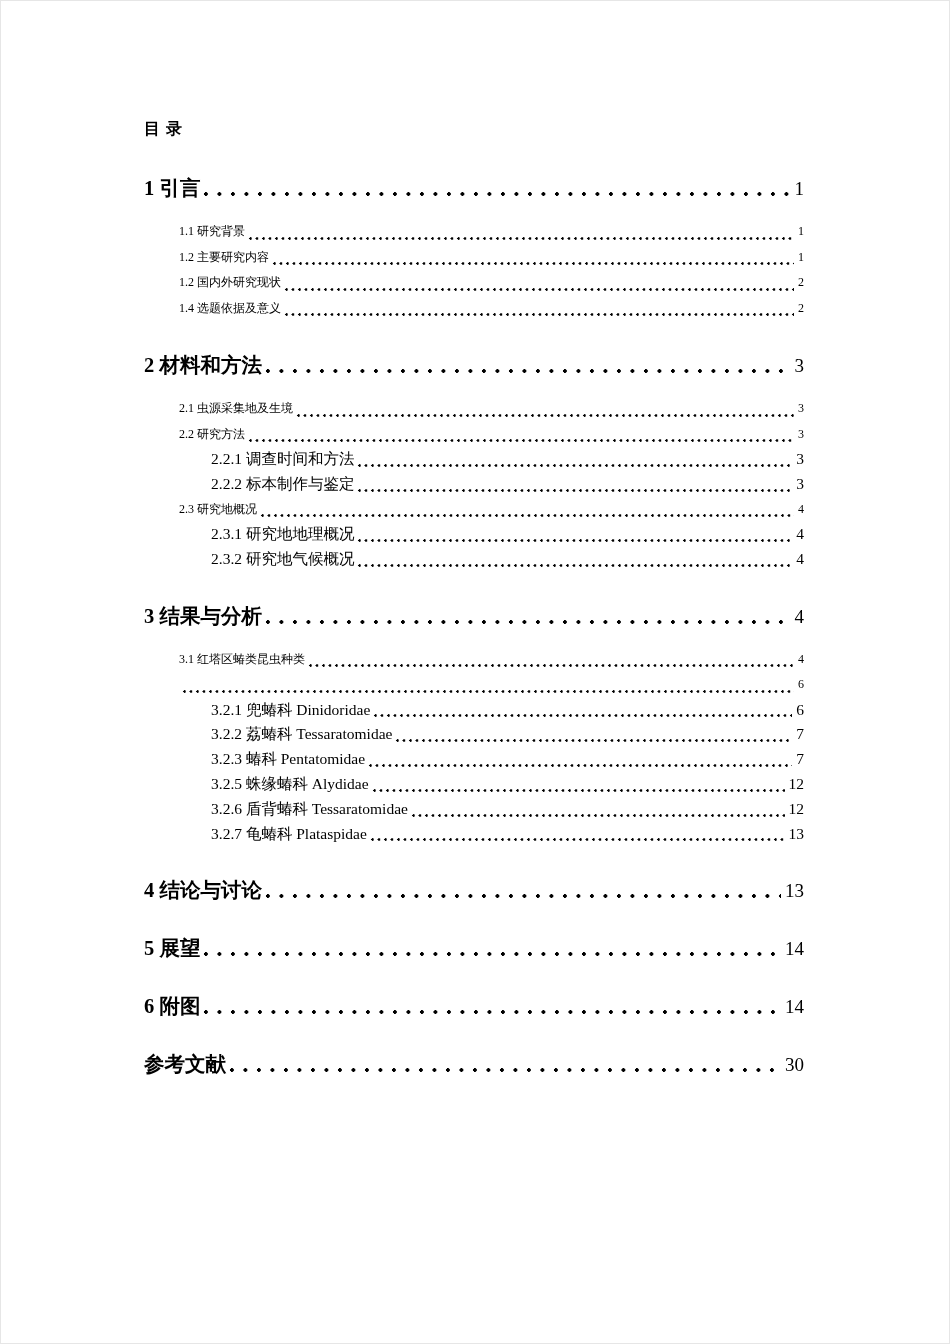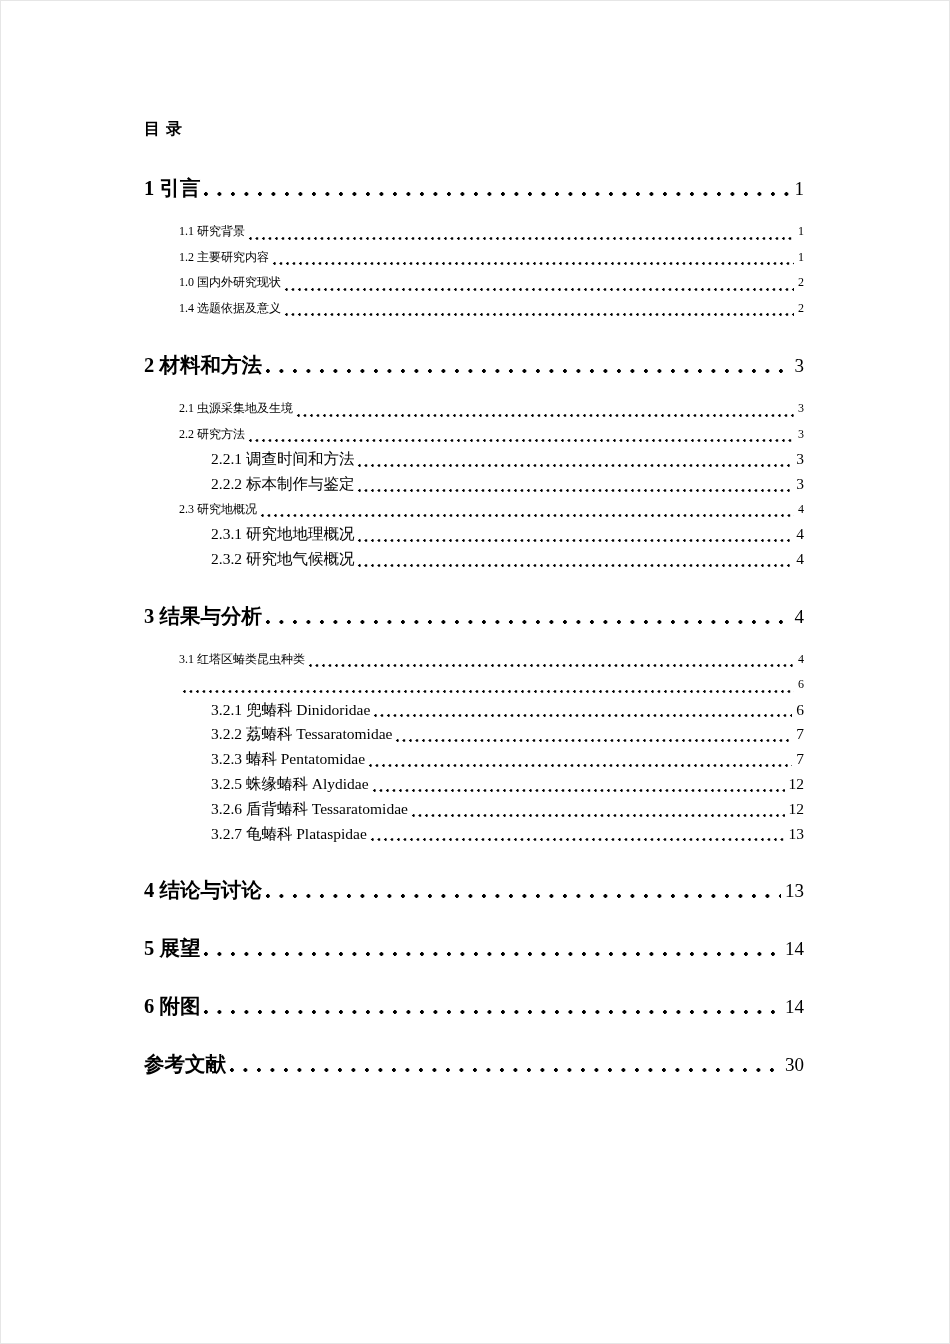--- a/index.html
+++ b/index.html
@@ -95,21 +95,21 @@
         <span class="label">1.1 研究背景</span>
         <span class="leader"></span>
         <span class="pagenum">1</span>
       </div>
       <div class="toc-row lvl2">
         <span class="label">1.2 主要研究内容</span>
         <span class="leader"></span>
         <span class="pagenum">1</span>
       </div>
       <div class="toc-row lvl2">
-        <span class="label">1.0 国内外研究现状</span>
+        <span class="label">1.2 国内外研究现状</span>
         <span class="leader"></span>
         <span class="pagenum">2</span>
       </div>
       <div class="toc-row lvl2">
         <span class="label">1.4 选题依据及意义</span>
         <span class="leader"></span>
         <span class="pagenum">2</span>
       </div>
       <div class="toc-row lvl1">
         <span class="label">2 材料和方法</span>

